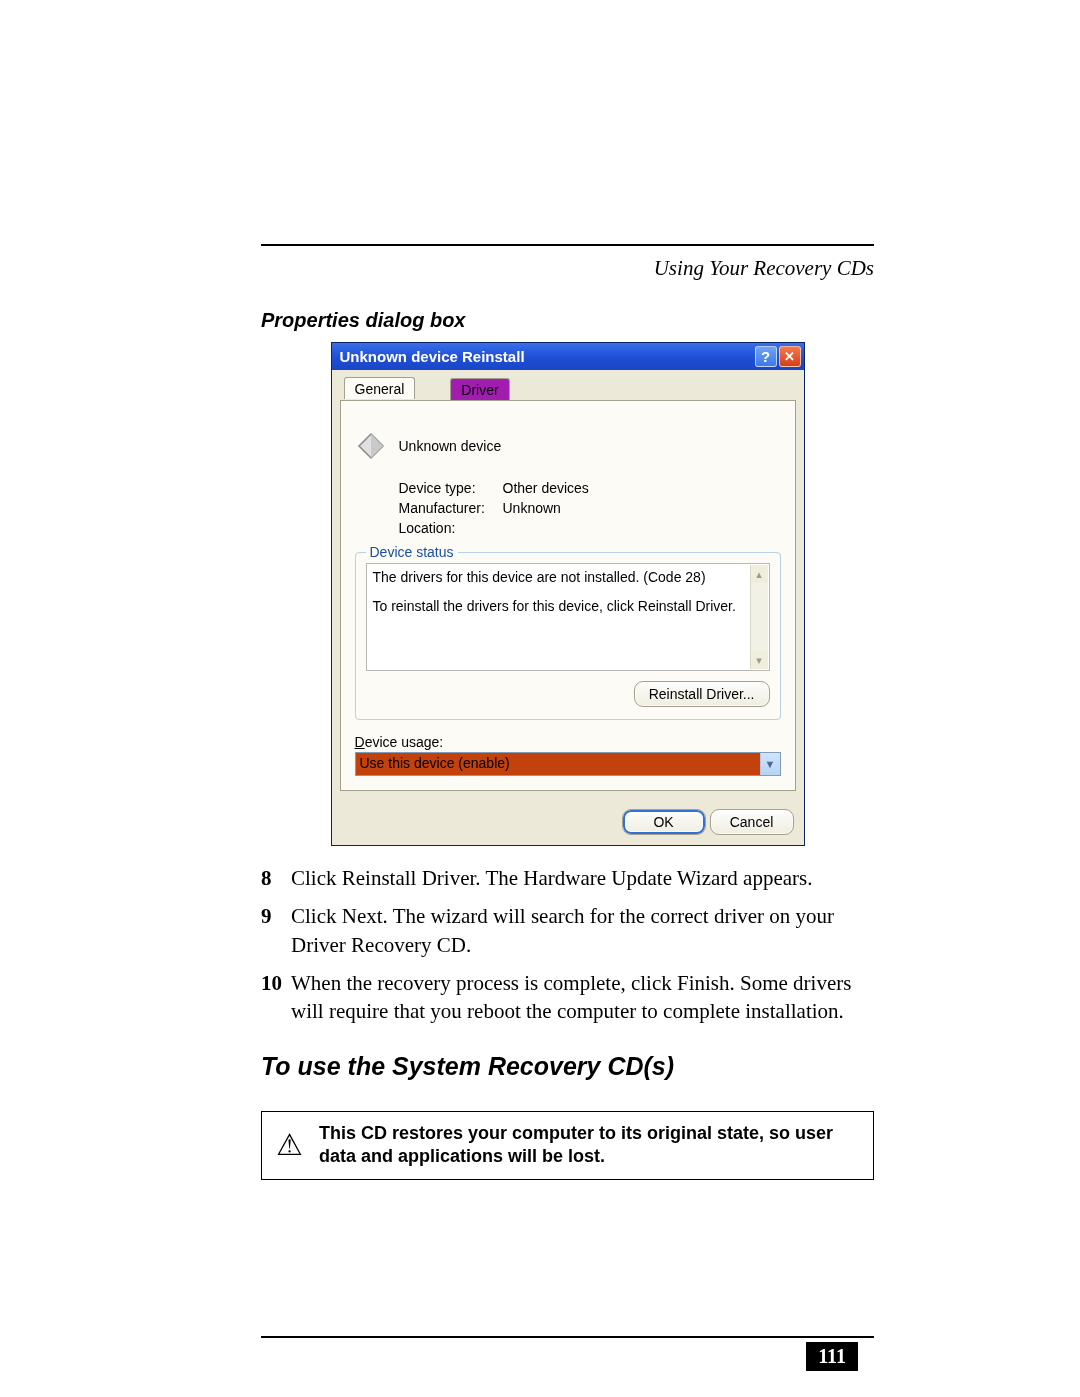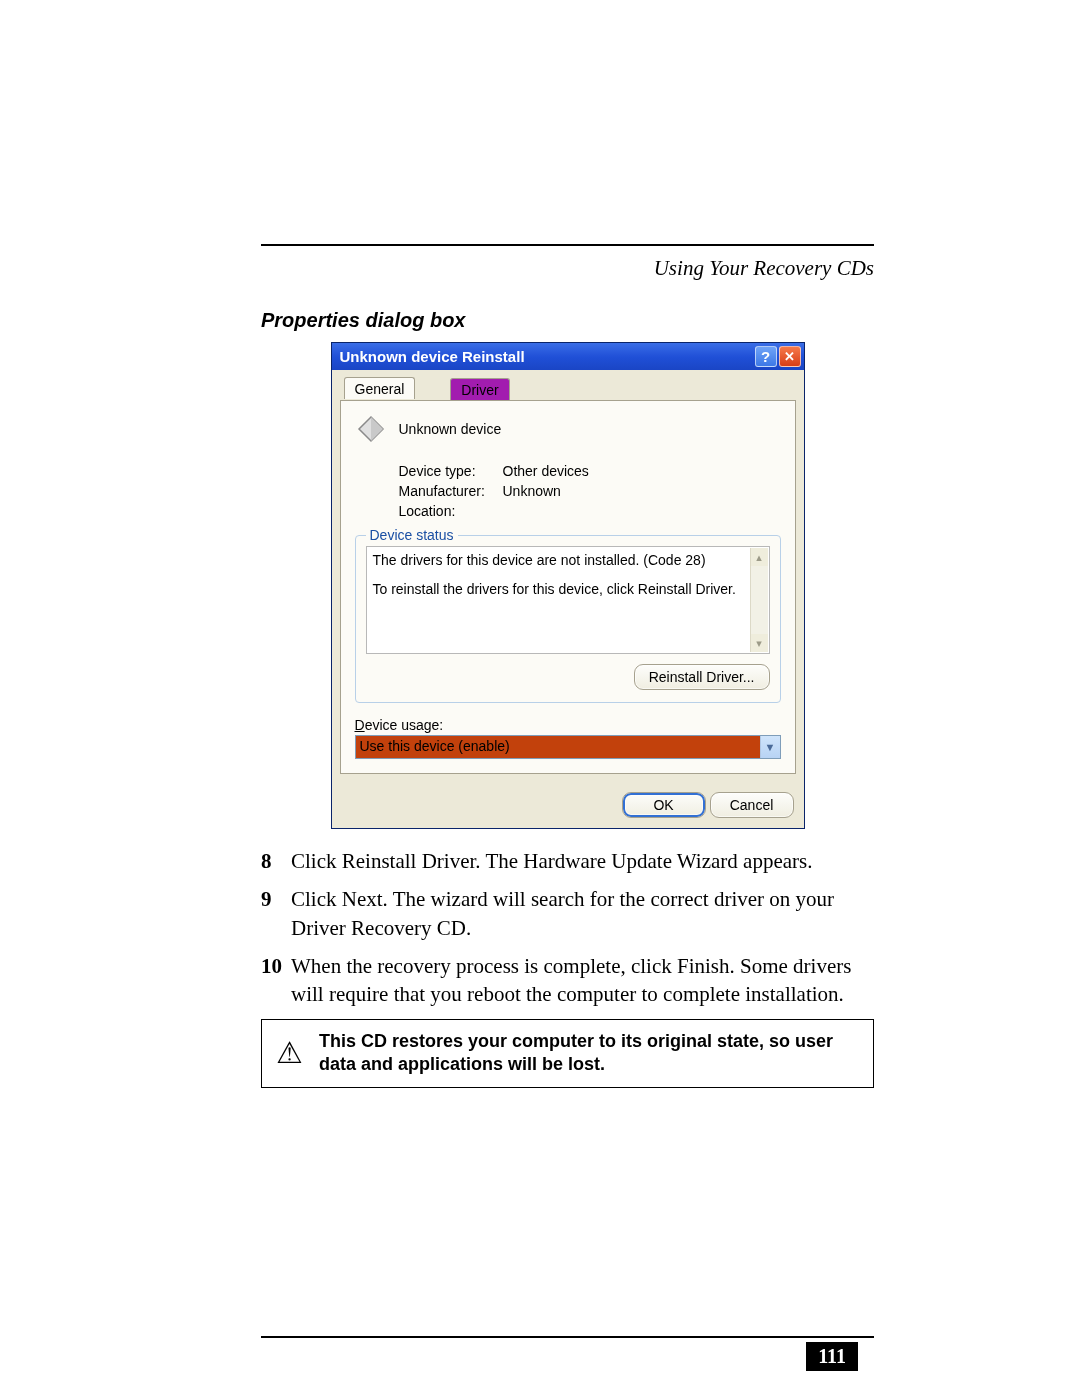--- a/index.html
+++ b/index.html
@@ -19,21 +19,21 @@
   .tb-help { background: linear-gradient(#6fa3f7, #3d78e6); }
   .tb-close { background: linear-gradient(#f6794a, #d83e17); }
   .tb-close::before { content: "✕"; font-size: 13px; }
   .tb-help::before { content: "?"; }
 
   .dlg-body { padding: 6px 8px 8px 8px; }
   .tabs { display: flex; align-items: flex-start; position: relative; height: 24px; margin-left: 4px; gap: 36px; }
   .tab { border: 1px solid #a6a18e; border-bottom: none; background: #f8f6ed; padding: 3px 10px 2px; font-size: 14px; border-radius: 3px 3px 0 0; position: relative; }
   .tab.active { background: #fcfbf6; z-index: 2; top: 1px; }
   .tab:not(.active) { margin-left: -1px; top: 2px; background: #a21caf; }
-  .tabpanel { border: 1px solid #a6a18e; background: #fcfbf6; padding: 12px 14px 14px 14px; }
+  .tabpanel { border: 1px solid #a6a18e; background: #fcfbf6; padding: 29px 14px 14px 14px; }
   .dev-header { display: flex; align-items: center; margin-bottom: 18px; }
   .dev-icon { width: 32px; height: 32px; margin-right: 12px; position: relative; }
   .dev-icon svg { width: 32px; height: 32px; }
   .dev-name { font-size: 14px; }
   .dev-rows { margin-left: 44px; font-size: 14px; margin-top: 16px; }
   .dev-row { display: flex; margin-bottom: 4px; }
   .dev-row .k { width: 104px; }
   .fieldset { margin-top: 16px; position: relative; border: 1px solid #b8d0e8; border-radius: 4px; padding: 10px 10px 12px 10px; }
   .fieldset-legend { position: absolute; top: -9px; left: 10px; background: #fcfbf6; padding: 0 4px; color: #1a4fa3; font-size: 14px; }
   .status-box { position: relative; background: #fff; border: 1px solid #b8b8b8; height: 108px; padding: 4px 22px 4px 6px; font-size: 14px; line-height: 1.35; overflow: hidden; }
@@ -153,20 +153,21 @@
       <div class="instr-item">
         <div class="num">9</div>
         <div class="txt">Click Next. The wizard will search for the correct driver on your Driver Recovery CD.</div>
       </div>
       <div class="instr-item">
         <div class="num">10</div>
         <div class="txt">When the recovery process is complete, click Finish. Some drivers will require that you reboot the computer to complete installation.</div>
       </div>
     </div>
 
+    <div class="section-h">To use the System Recovery CD(s)</div>
 
     <div class="warning">
       <div class="wicon">⚠</div>
       <div class="wtext">This CD restores your computer to its original state, so user data and applications will be lost.</div>
     </div>
   </div>
 
   <div class="footer">
       <div class="footer-rule"></div>
     </div>

